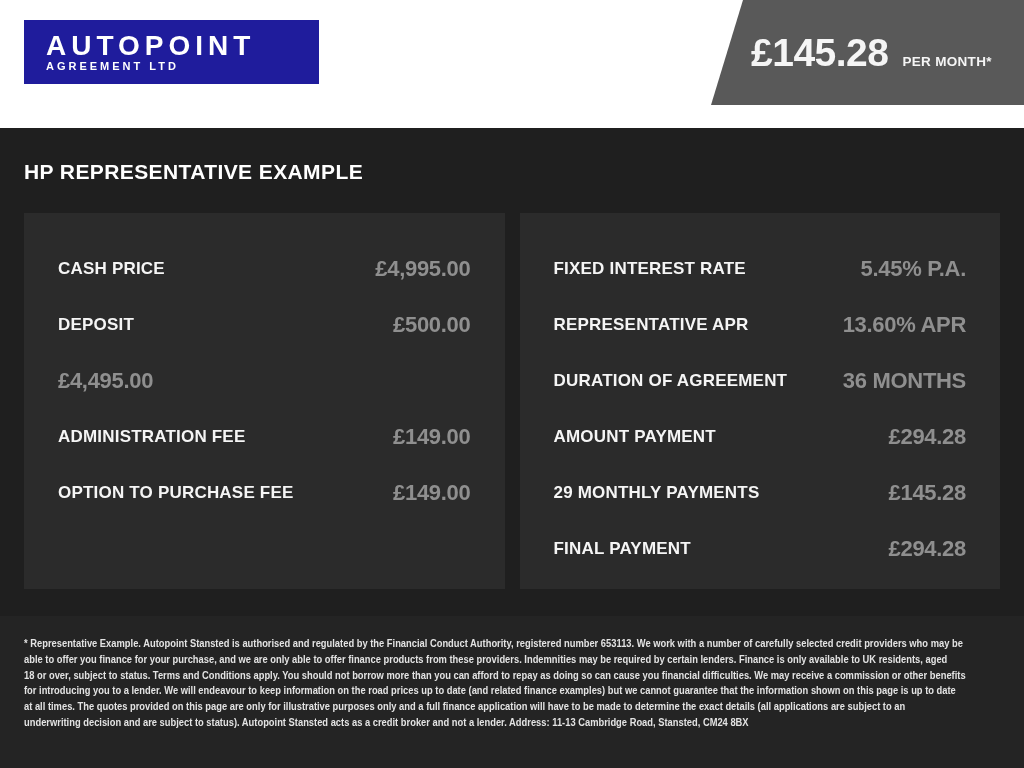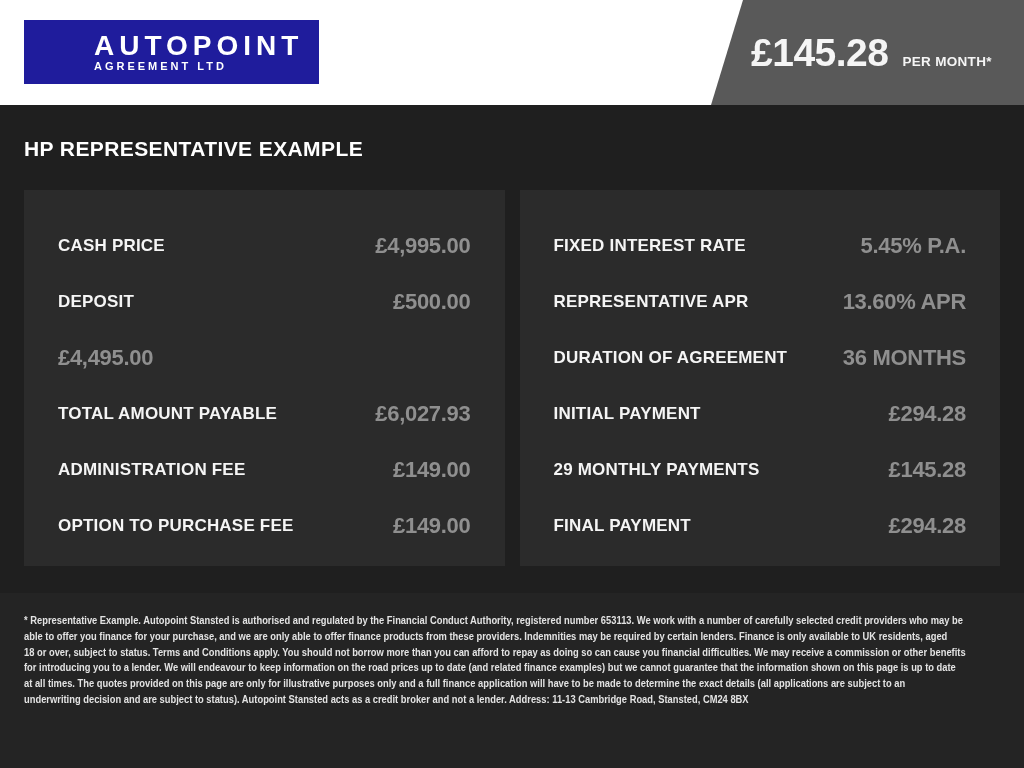--- a/index.html
+++ b/index.html
@@ -17,21 +17,21 @@
     background: #ffffff;
   }
   .logo-box {
     position: absolute;
     left: 24px; top: 20px;
     width: 295px; height: 64px;
     background: #1f1c9c;
     display: flex; align-items: center;
     cursor: pointer;
   }
-  .logo-inner { margin-left: 70px; color: #ffffff; }
+  .logo-inner { margin-left: 22px; color: #ffffff; }
   .logo-main {
     font-size: 28px; font-weight: bold;
     letter-spacing: 5px; line-height: 28px;
     white-space: nowrap;
   }
   .logo-sub {
     font-size: 11px; font-weight: bold;
     letter-spacing: 3px; line-height: 13px;
     white-space: nowrap;
   }
@@ -58,20 +58,21 @@
     margin-left: 14px;
     letter-spacing: 0.3px;
     white-space: nowrap;
   }
 
   
   .main-section {
     width: 1024px; height: 488px;
     background: #1f1f1f;
     padding: 0 24px;
+    margin-top: 23px;
   }
   .section-title {
     padding-top: 32px;
     color: #ffffff;
     font-size: 21px; font-weight: bold;
     letter-spacing: 0.4px;
     line-height: 24px;
   }
   .panels {
     margin-top: 29px;
@@ -148,24 +149,20 @@
         <span class="finance-value">£4,995.00</span>
       </div>
       <div class="finance-row">
         <span class="finance-label">DEPOSIT</span>
         <span class="finance-value">£500.00</span>
       </div>
       <div class="finance-row">
         <span class="finance-value">£4,495.00</span>
       </div>
       <div class="finance-row">
-        <span class="finance-label">TOTAL AMOUNT PAYABLE</span>
-        <span class="finance-value">£6,027.93</span>
-      </div>
-      <div class="finance-row">
         <span class="finance-label">ADMINISTRATION FEE</span>
         <span class="finance-value">£149.00</span>
       </div>
       <div class="finance-row">
         <span class="finance-label">OPTION TO PURCHASE FEE</span>
         <span class="finance-value">£149.00</span>
       </div>
     </div>
 
     <div class="panel">
@@ -175,21 +172,21 @@
       </div>
       <div class="finance-row">
         <span class="finance-label">REPRESENTATIVE APR</span>
         <span class="finance-value">13.60% APR</span>
       </div>
       <div class="finance-row">
         <span class="finance-label">DURATION OF AGREEMENT</span>
         <span class="finance-value">36 MONTHS</span>
       </div>
       <div class="finance-row">
-        <span class="finance-label">INITIAL PAYMENT</span>
+        <span class="finance-label">AMOUNT PAYMENT</span>
         <span class="finance-value">£294.28</span>
       </div>
       <div class="finance-row">
         <span class="finance-label">29 MONTHLY PAYMENTS</span>
         <span class="finance-value">£145.28</span>
       </div>
       <div class="finance-row">
         <span class="finance-label">FINAL PAYMENT</span>
         <span class="finance-value">£294.28</span>
       </div>

